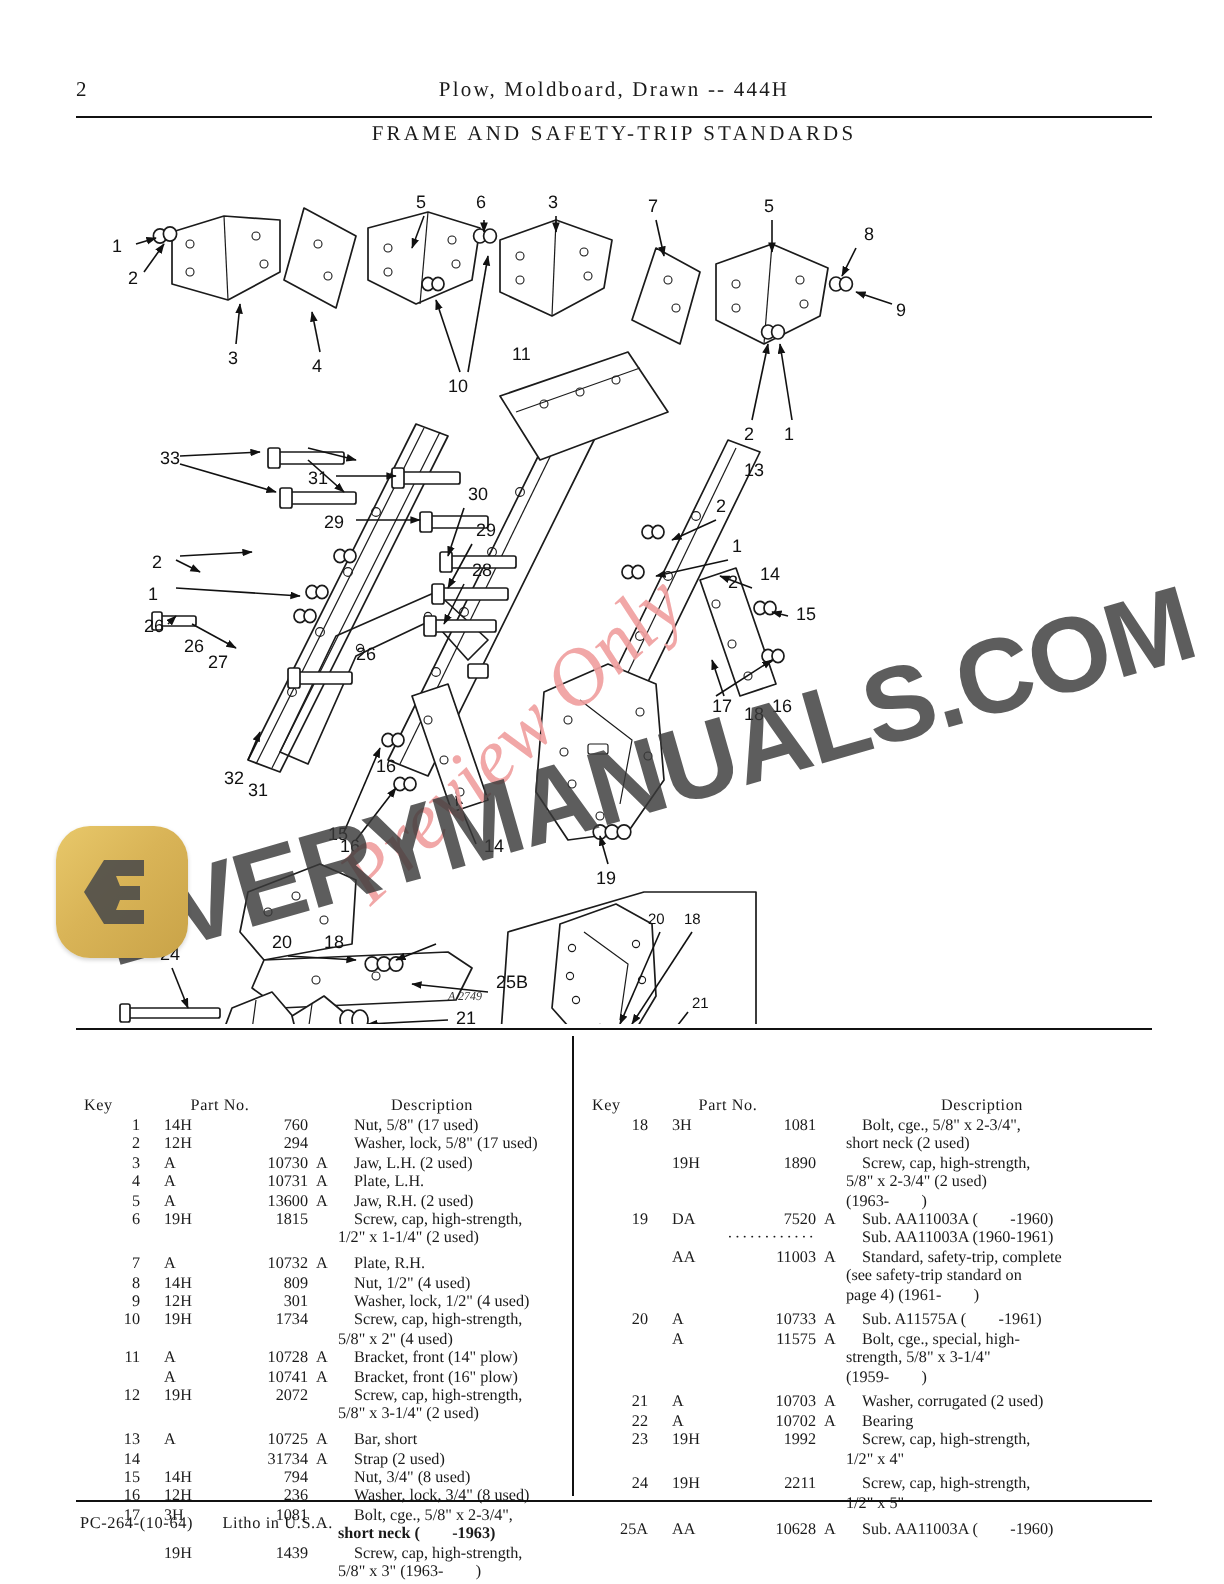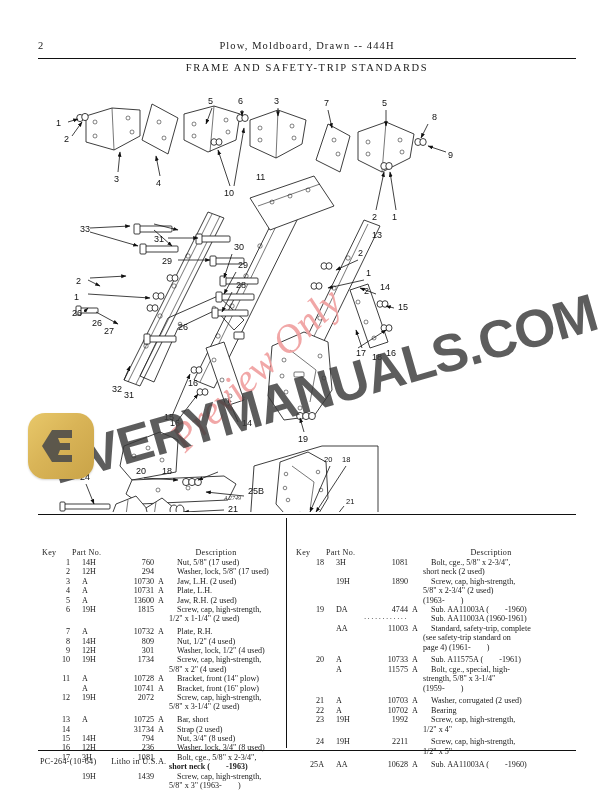--- a/index.html
+++ b/index.html
@@ -63,21 +63,21 @@
                   border-top:1.6px solid #111;}
   .vdiv{position:absolute;left:286px;top:518px;width:0;height:230px;
         border-left:1px solid #111;}
 
   .tbl{position:absolute;top:548px;font-size:8.1px;line-height:9.4px;}
   .tbl-left{left:40px;width:244px;}
   .tbl-right{left:294px;width:286px;}
 
   .thead{display:flex;margin-bottom:.5px;}
   .th-key{width:30px;text-align:left;padding-left:2px;letter-spacing:.3px;}
-  .th-part{width:76px;text-align:left;letter-spacing:.3px;font-family:Liberation Serif, serif;}
+  .th-part{width:76px;text-align:center;letter-spacing:.3px;font-family:Liberation Serif, serif;}
   .th-desc{flex:1;text-align:center;letter-spacing:.3px;}
 
   .row{display:flex;align-items:flex-start;}
   .c-key{width:30px;text-align:right;padding-right:8px;}
   .c-pfx{width:22px;text-align:left;padding-left:4px;}
   .c-num{width:50px;text-align:right;padding-right:2px;}
   .c-sfx{width:10px;text-align:left;padding-left:2px;}
   .c-desc{flex:1;padding-left:9px;white-space:pre-wrap;}
   .dots{letter-spacing:1px;}
   .gap{height:3.4px;}
@@ -736,21 +736,21 @@
           <div style="width: 112px;"></div>
           <div class="c-desc" style="padding-left: 17px;">5/8" x 2-3/4" (2 used)</div>
         </div>
         <div class="row">
           <div style="width: 112px;"></div>
           <div class="c-desc" style="padding-left: 17px;">(1963-        )</div>
         </div>
         <div class="row">
           <div class="c-key">19</div>
           <div class="c-pfx">DA</div>
-          <div class="c-num">4744</div>
+          <div class="c-num">7520</div>
           <div class="c-sfx">A</div>
           <div class="c-desc">Sub. AA11003A (        -1960)</div>
         </div>
         <div class="row">
           <div class="c-key"></div>
           <div class="c-pfx"></div>
           <div class="c-num dots">············</div>
           <div class="c-sfx"></div>
           <div class="c-desc">Sub. AA11003A (1960-1961)</div>
         </div>

